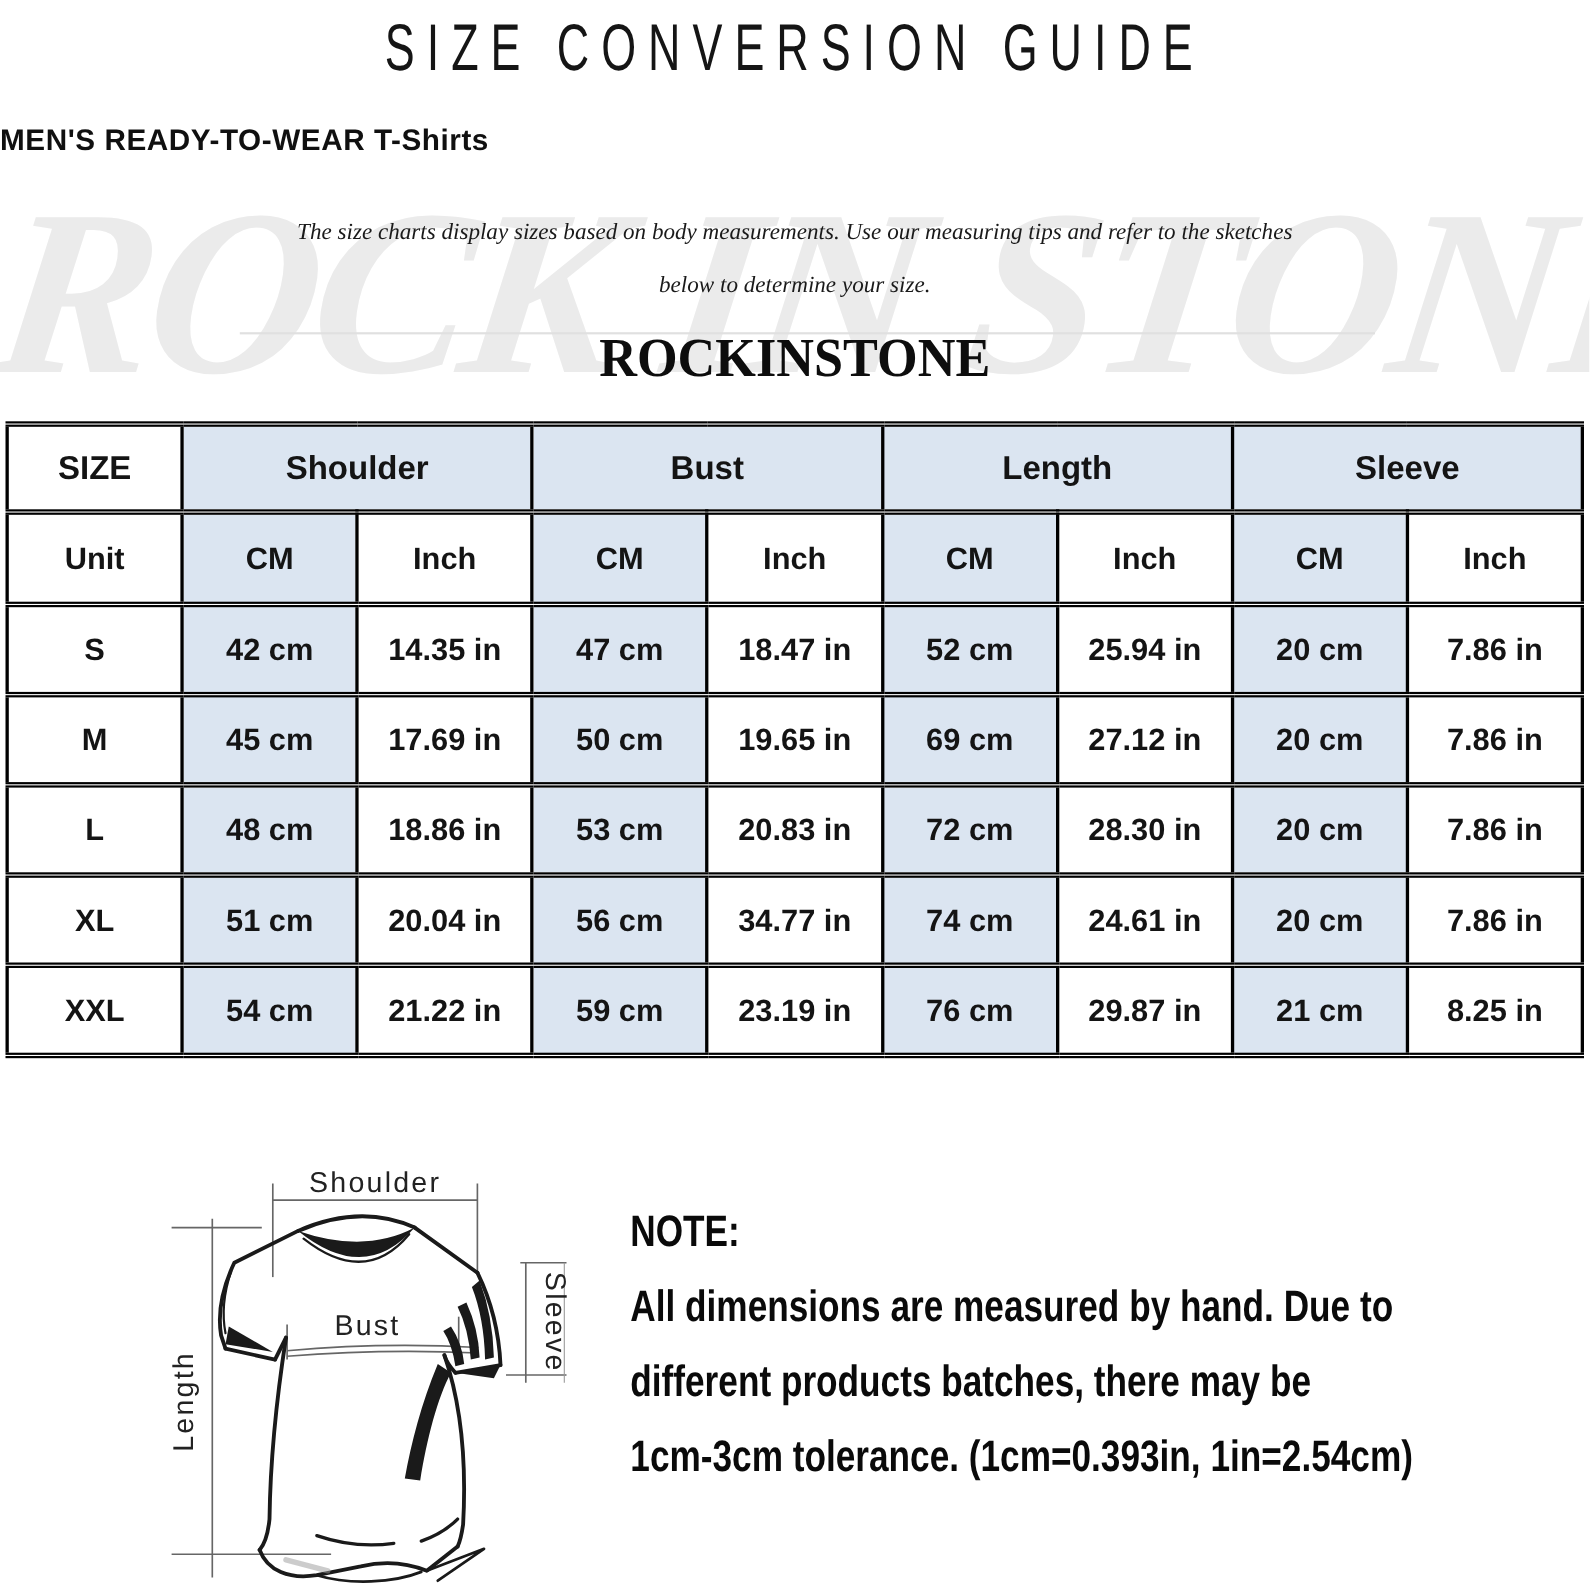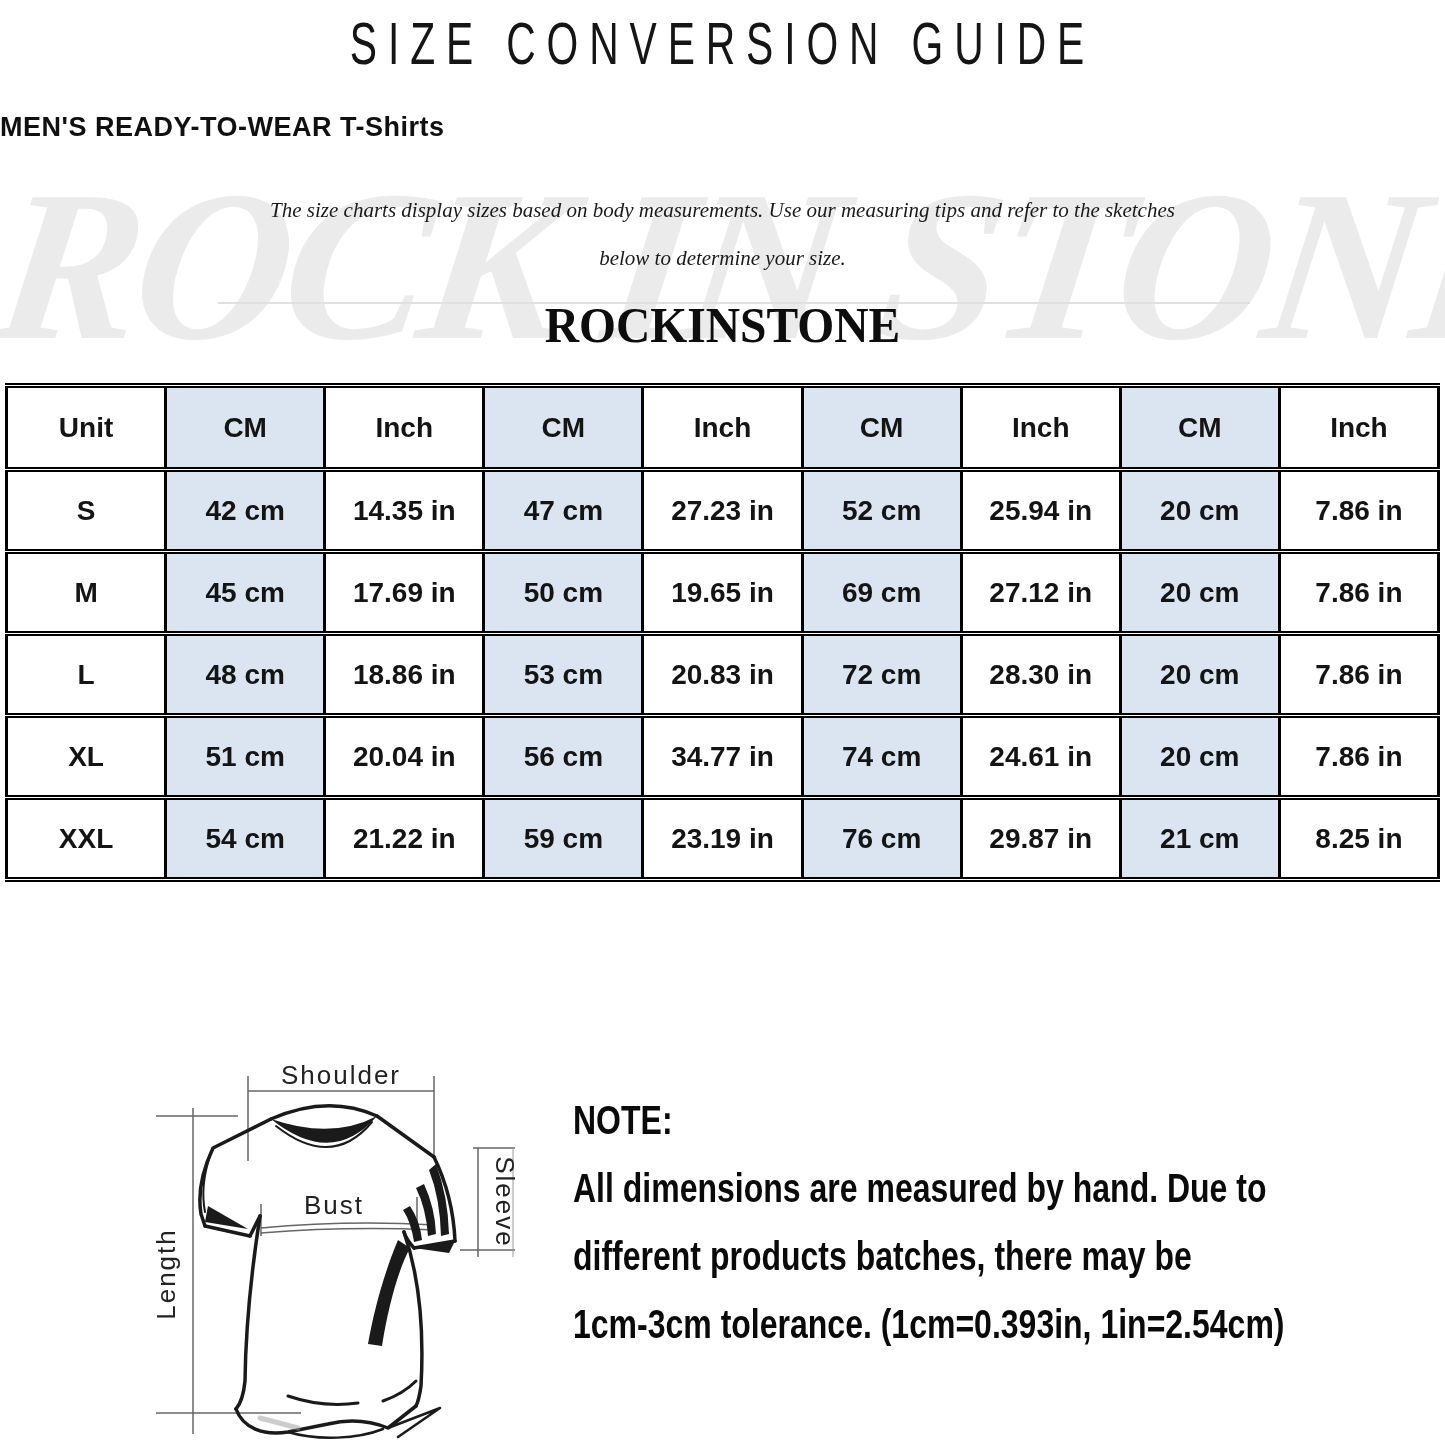--- a/index.html
+++ b/index.html
@@ -83,39 +83,46 @@
     <div>The size charts display sizes based on body measurements. Use our measuring tips and refer to the sketches</div>
     <div>below to determine your size.</div>
   </div>
 
   <div class="divider"></div>
 
   <div class="brand">ROCKINSTONE</div>
 
   <table class="size-table">
     <tbody>
+      <tr class="group-row">
+        <td>SIZE</td>
+        <td colspan="2" class="shaded">Shoulder</td>
+        <td colspan="2" class="shaded">Bust</td>
+        <td colspan="2" class="shaded">Length</td>
+        <td colspan="2" class="shaded">Sleeve</td>
+      </tr>
       <tr class="unit-row">
         <td>Unit</td>
         <td class="shaded">CM</td>
         <td>Inch</td>
         <td class="shaded">CM</td>
         <td>Inch</td>
         <td class="shaded">CM</td>
         <td>Inch</td>
         <td class="shaded">CM</td>
         <td>Inch</td>
       </tr>
     </tbody>
     <tbody>
         <tr class="data-row">
           <td>S</td>
           <td class="shaded">42 cm</td>
           <td>14.35 in</td>
           <td class="shaded">47 cm</td>
-          <td>27.23 in</td>
+          <td>18.47 in</td>
           <td class="shaded">52 cm</td>
           <td>25.94 in</td>
           <td class="shaded">20 cm</td>
           <td>7.86 in</td>
         </tr>
         <tr class="data-row">
           <td>M</td>
           <td class="shaded">45 cm</td>
           <td>17.69 in</td>
           <td class="shaded">50 cm</td>

